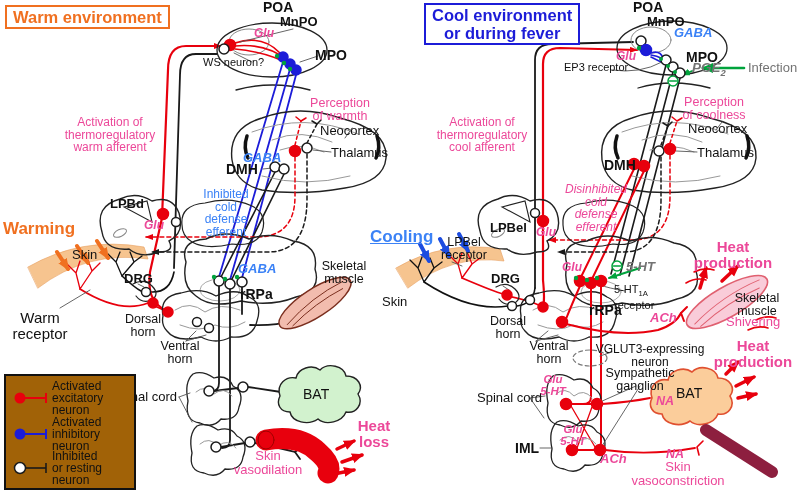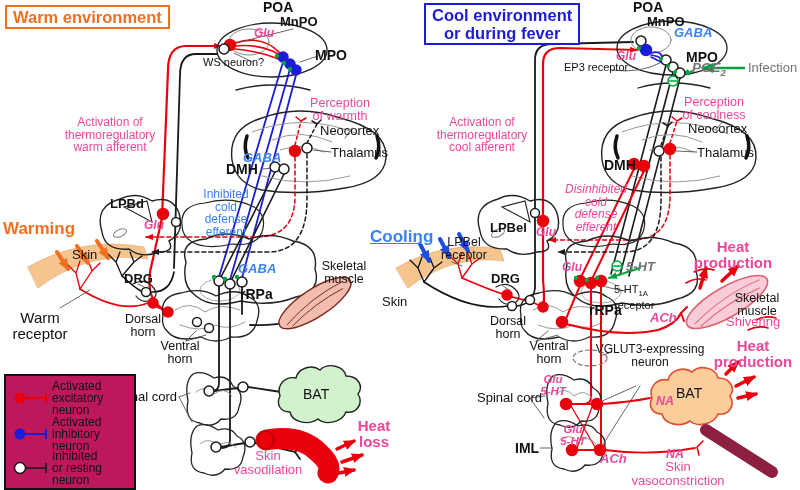--- a/index.html
+++ b/index.html
@@ -5,21 +5,21 @@
   html,body{margin:0;padding:0;background:#fff;}
   .stage{position:relative;width:800px;height:490px;background:#fff;overflow:hidden;
          font-family:"Liberation Sans",sans-serif;}
   svg.art{position:absolute;left:0;top:0;}
   .lbl{position:absolute;line-height:1.05;white-space:pre-line;color:#111;}
   .b{font-weight:bold}.i{font-style:italic}
   .red{color:#ec4899}.blue{color:#3b82f6}.green{color:#737373}.org{color:#f07020}
   .ctr{text-align:center;transform:translateX(-50%);}
   .titlebox{position:absolute;border:2px solid;padding:1px 6px;font-weight:bold;
             font-size:16.5px;line-height:1.1;white-space:pre-line;text-align:center;background:#fff;}
-  .legendbox{position:absolute;left:4px;top:374px;width:128px;height:112px;border:2px solid #111;background:#be185d;}
+  .legendbox{position:absolute;left:4px;top:374px;width:128px;height:112px;border:2px solid #111;background:#a16207;}
   .legitem{position:absolute;display:flex;align-items:center;}
   .legitem .txt{font-size:12px;line-height:1.0;white-space:pre-line;color:#111;}
   sub{font-size:70%;}
 </style>
 </head>
 <body>
 
 <div class="stage">
 
 <svg class="art" width="800" height="490" viewBox="0 0 800 490">
@@ -502,20 +502,22 @@
 <div class="lbl" style="left:614px;top:283px;font-size:11px;line-height:1.1;"><span>5-HT</span><sub>1A</sub><br><span>receptor</span></div>
 <div class="lbl b" style="left:589px;top:303px;font-size:14px;">rRPa</div>
 <div class="lbl b i red" style="left:650px;top:311px;font-size:13px;">ACh</div>
 <div class="lbl b red ctr" style="left:733px;top:239px;font-size:15px;">Heat
 production</div>
 <div class="lbl ctr" style="left:757px;top:292px;font-size:12.5px;">Skeletal
 muscle</div>
 <div class="lbl red" style="left:726px;top:315px;font-size:13px;">Shivering</div>
 <div class="lbl ctr" style="left:650px;top:343px;font-size:12px;">VGLUT3-expressing
 neuron</div>
+<div class="lbl ctr" style="left:640px;top:367px;font-size:12.5px;">Sympathetic
+ganglion</div>
 <div class="lbl" style="left:477px;top:391px;font-size:13px;">Spinal cord</div>
 <div class="lbl b i red ctr" style="left:553px;top:373px;font-size:11.5px;">Glu
 5-HT</div>
 <div class="lbl b" style="left:515px;top:441px;font-size:14px;">IML</div>
 <div class="lbl b i red ctr" style="left:573px;top:423px;font-size:11.5px;">Glu
 5-HT</div>
 <div class="lbl b i red" style="left:600px;top:452px;font-size:13px;">ACh</div>
 <div class="lbl" style="left:676px;top:386px;font-size:14px;">BAT</div>
 <div class="lbl b i red" style="left:656px;top:395px;font-size:12.5px;">NA</div>
 <div class="lbl b red ctr" style="left:753px;top:338px;font-size:15px;">Heat

